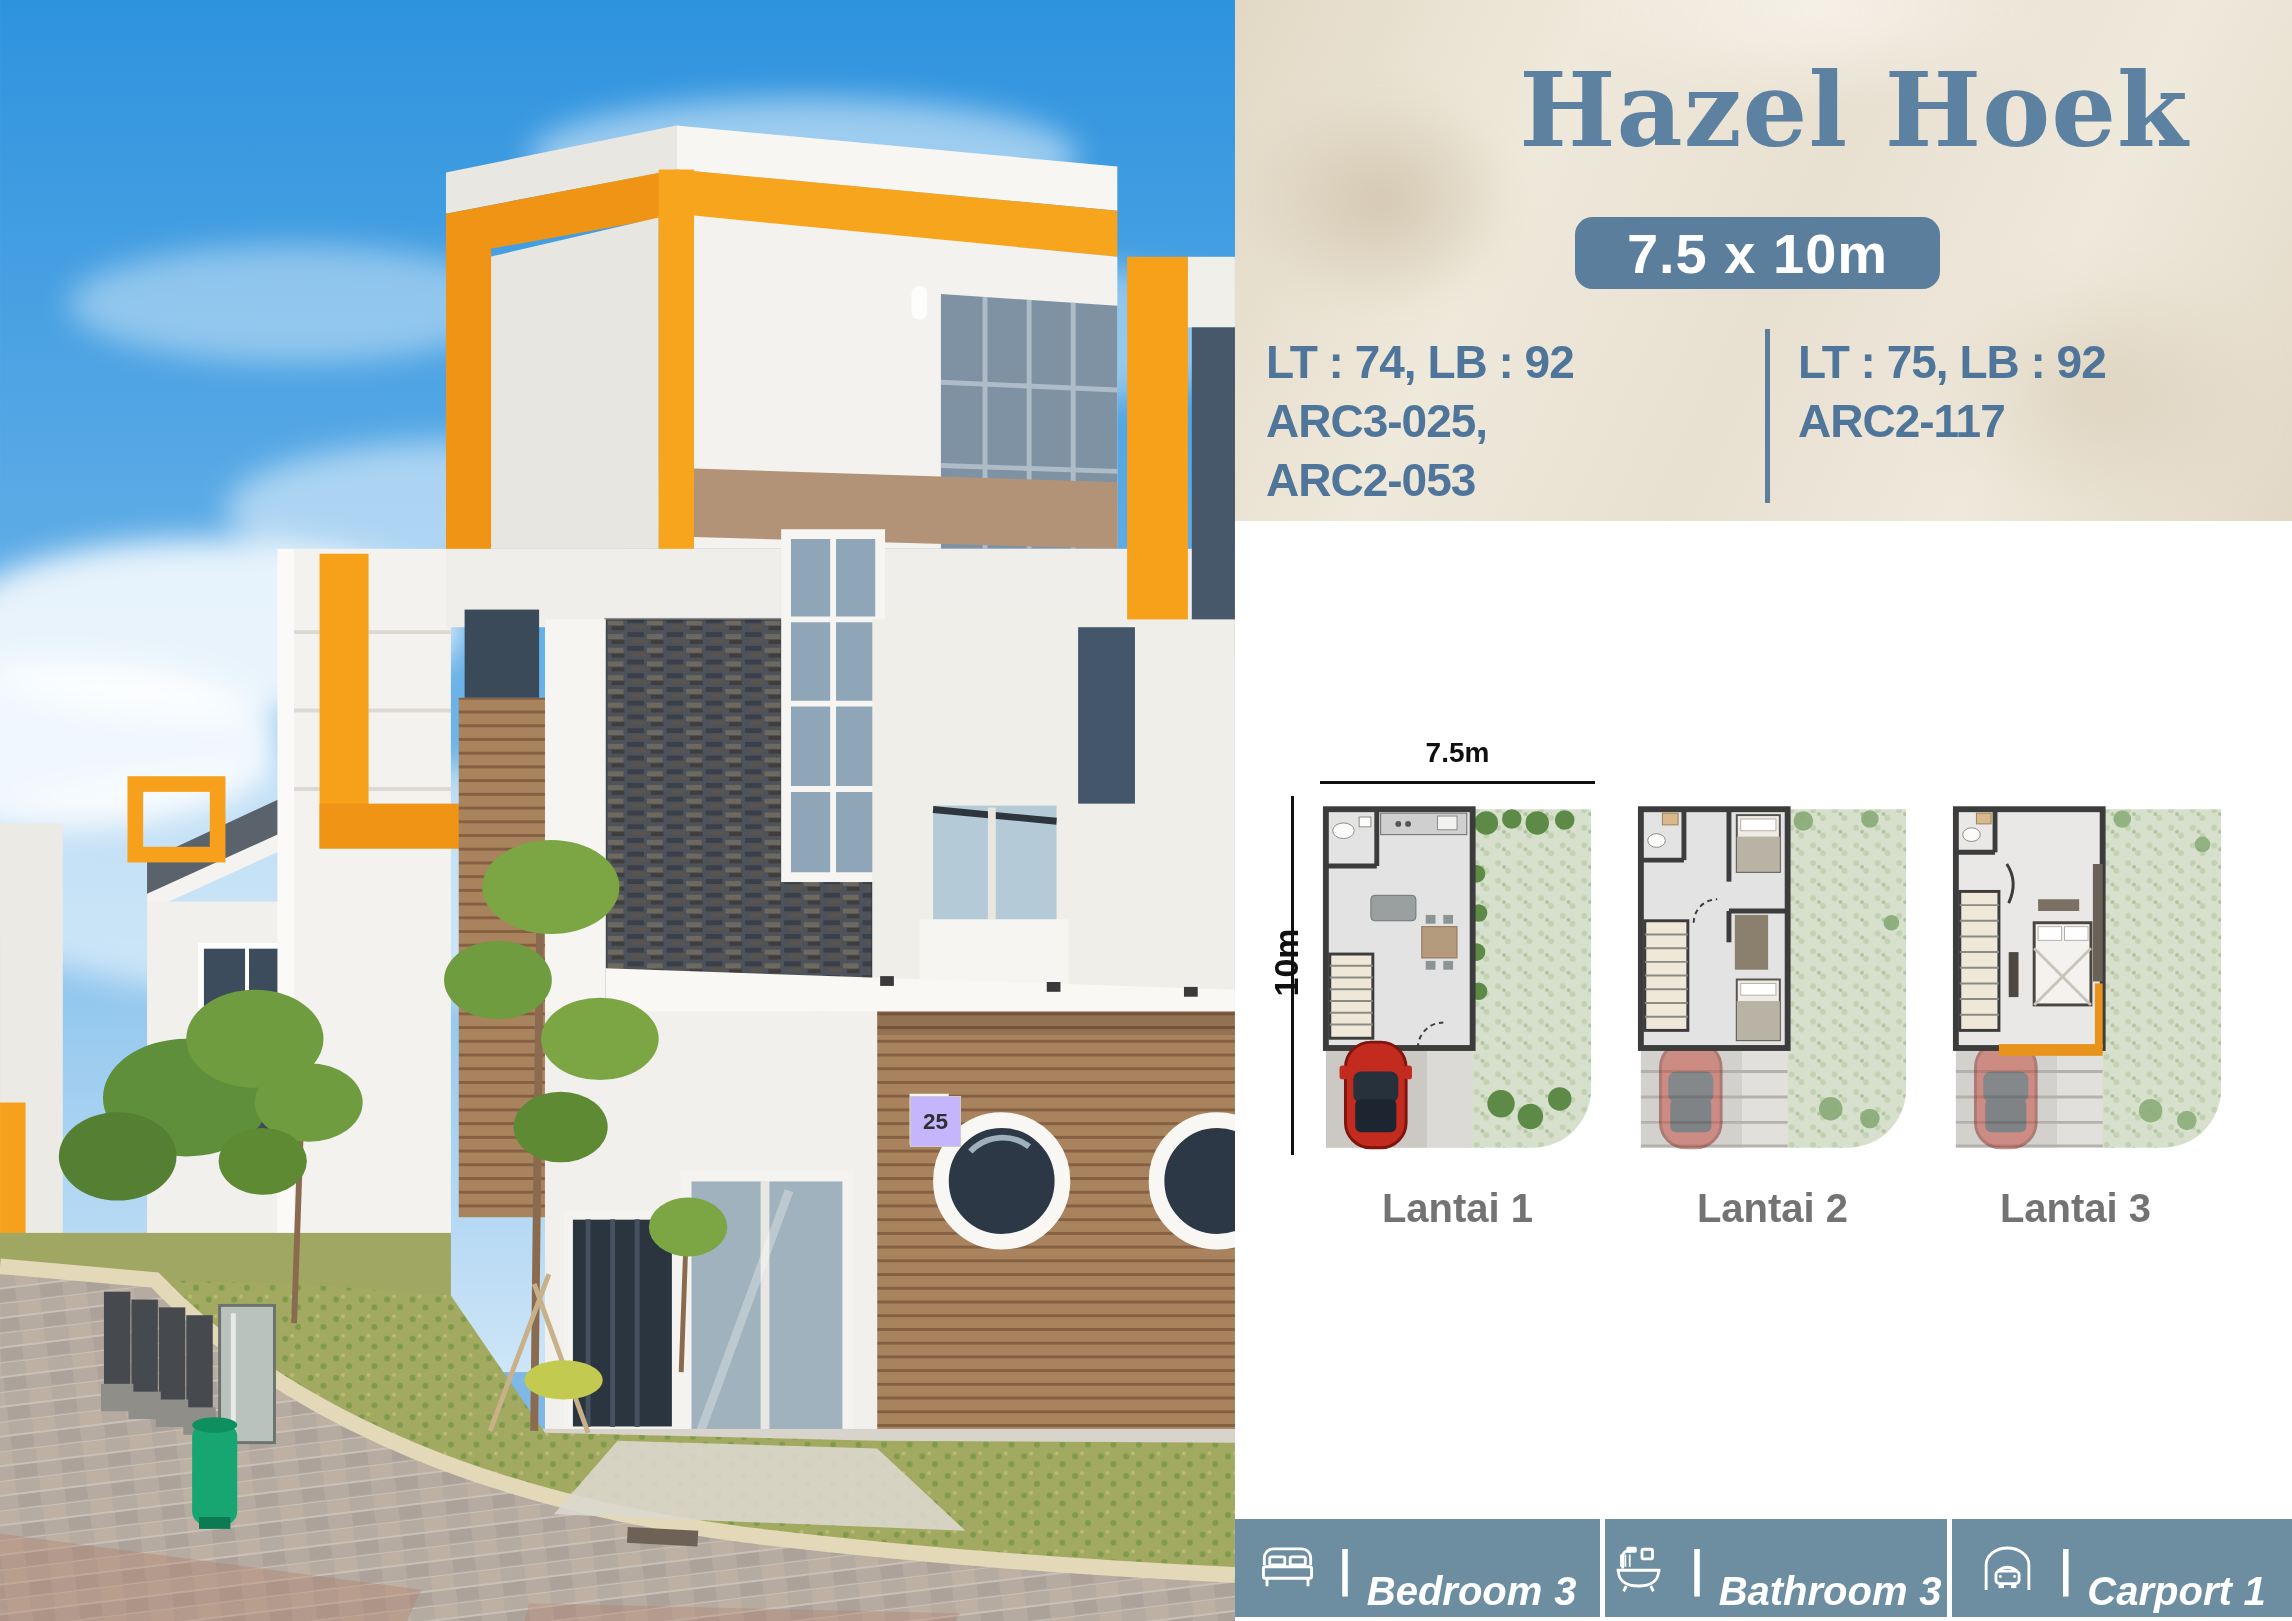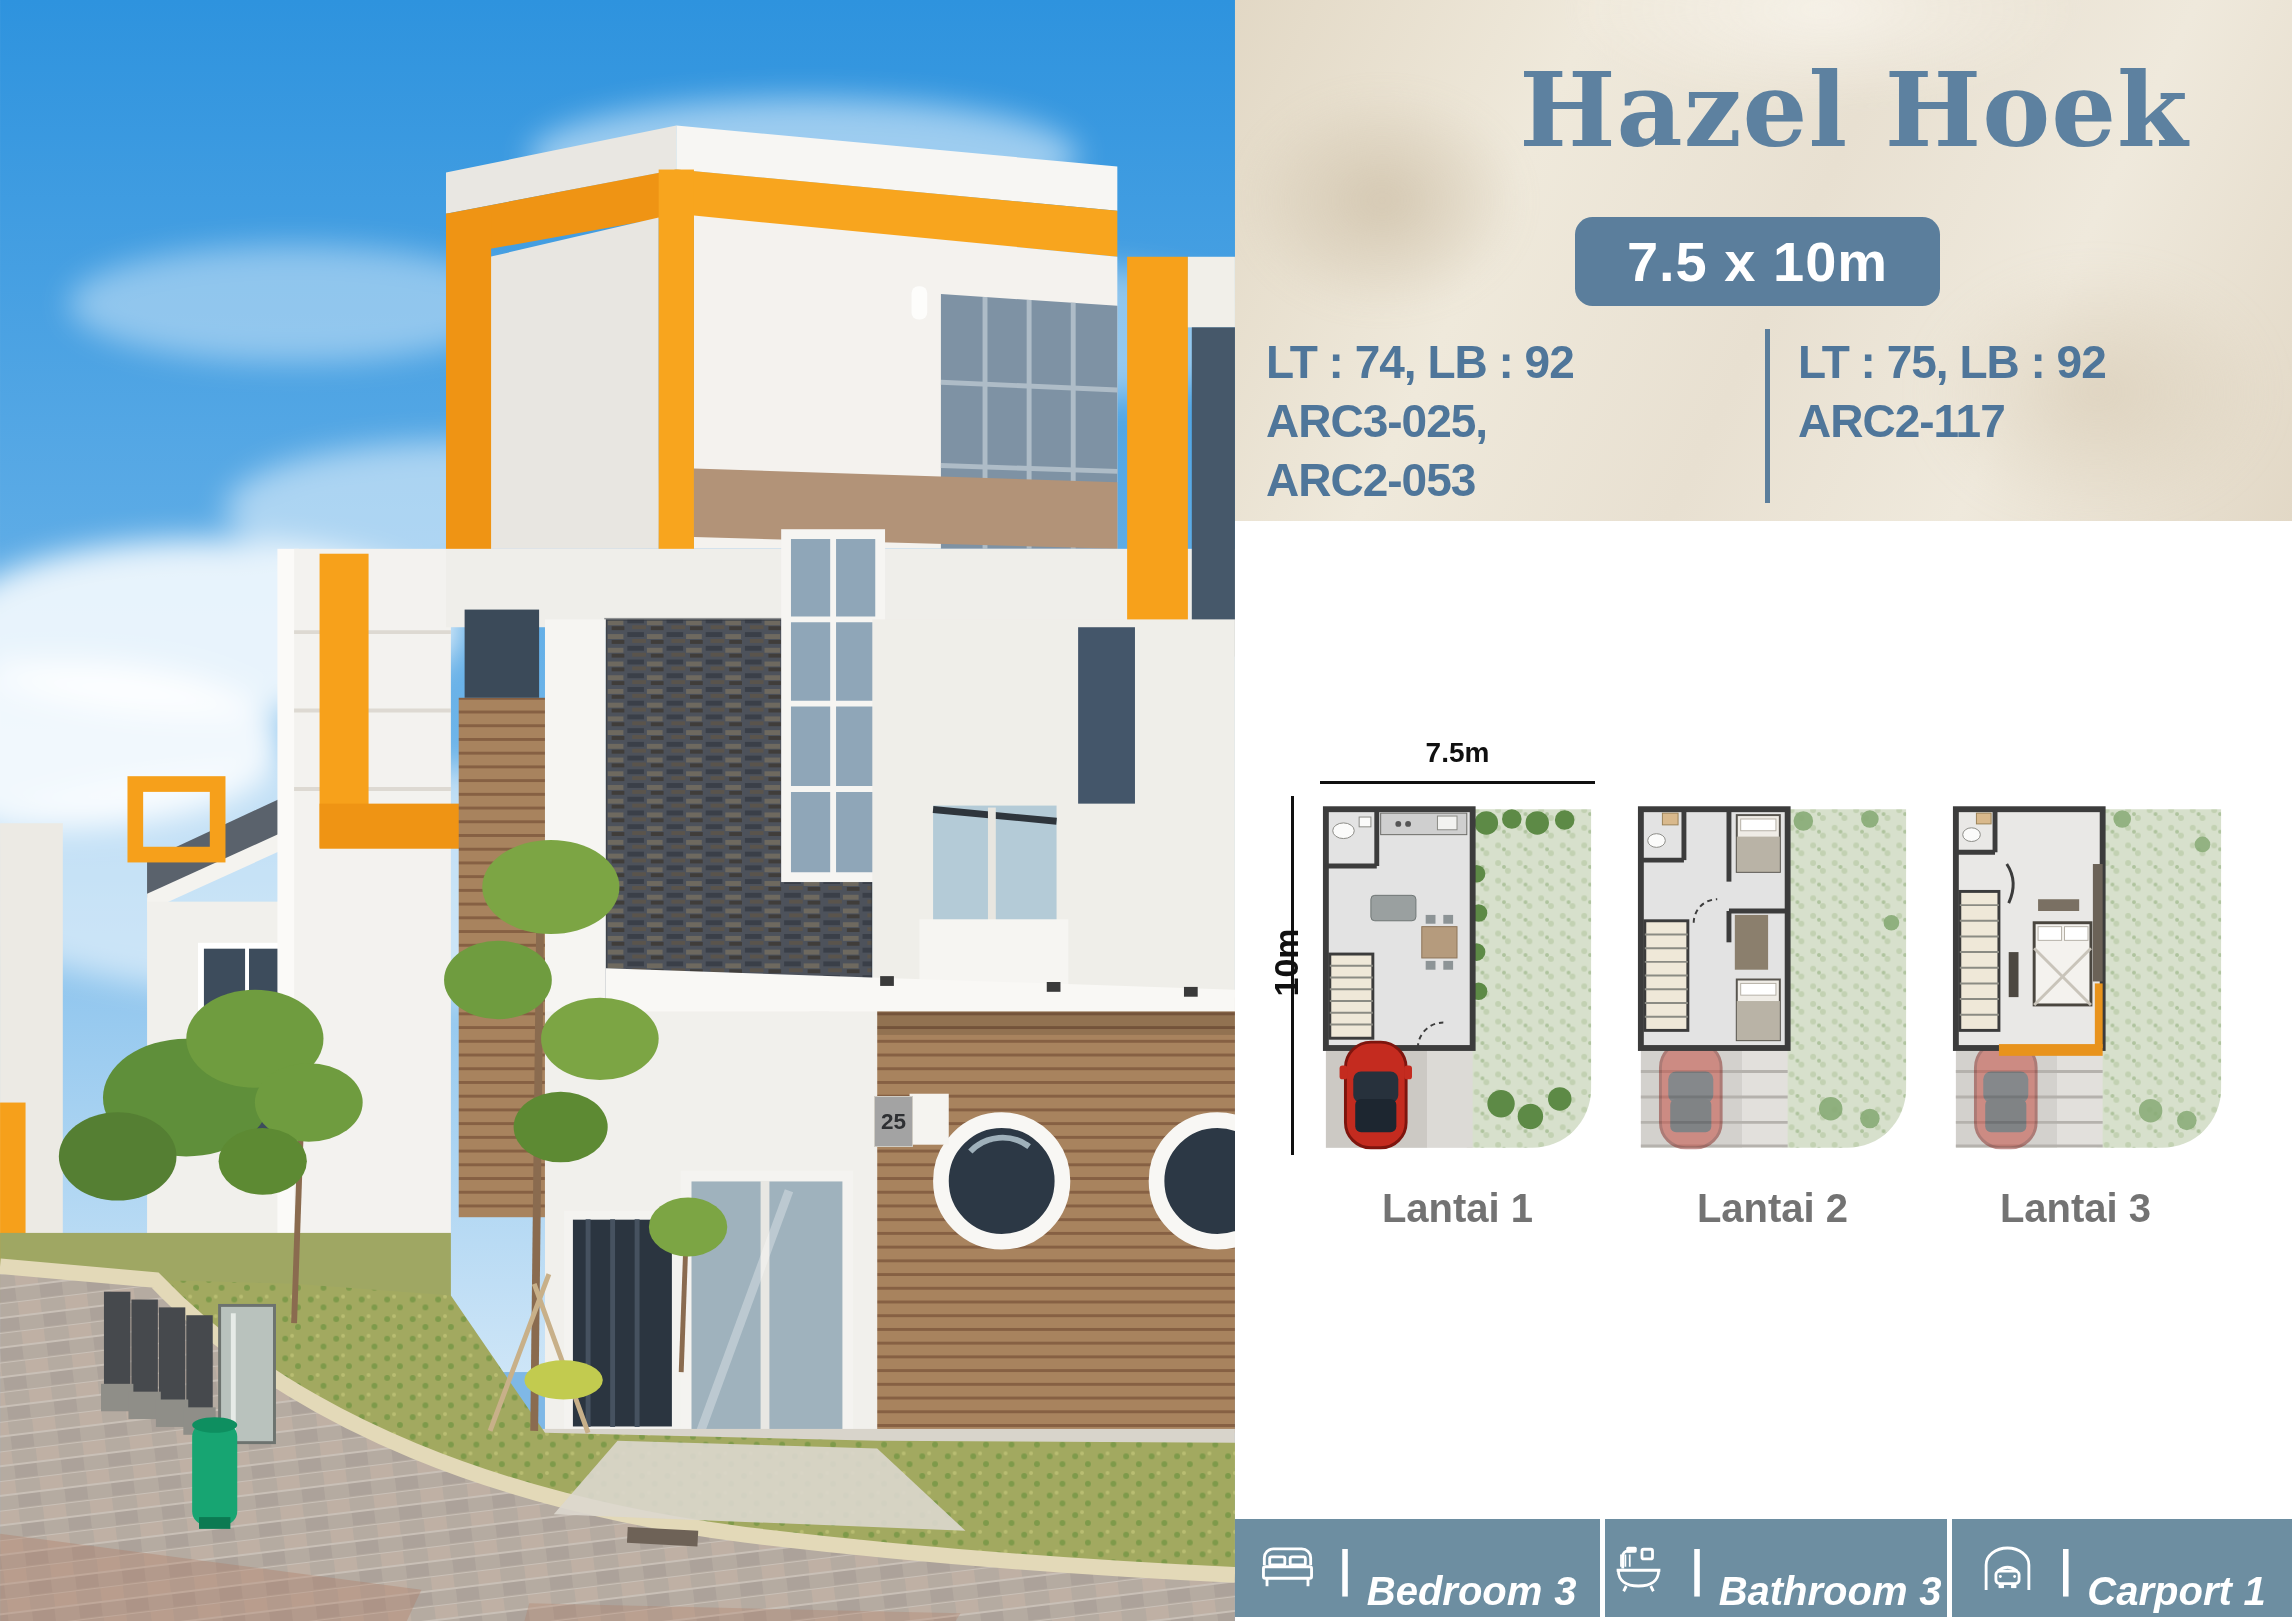--- a/index.html
+++ b/index.html
@@ -3,41 +3,41 @@
 <meta charset="utf-8">
 <style>
   html,body{margin:0;padding:0;background:#888;}
   .stage{position:relative;width:2293px;height:1621px;background:#fff;overflow:hidden;
          font-family:"Liberation Sans",sans-serif;}
   .abs{position:absolute;}
 
   
   .photo{left:0;top:0;width:1235px;height:1621px;overflow:hidden;background:#7fb8e6;}
   .photo svg{display:block;}
-  .house-number{left:874px;top:1096px;width:39px;height:51px;background:#a3a3a3;
+  .house-number{left:910px;top:1096px;width:51px;height:51px;background:#c4b5fd;
     color:#2e3033;font-weight:bold;font-size:22.5px;display:flex;align-items:center;justify-content:center;
     border:1px solid #cfccc4;box-sizing:border-box;}
 
   
   .panel{left:1235px;top:0;width:1058px;height:1621px;background:#ffffff;}
   .beige{left:1235px;top:0;width:1058px;height:521px;
     background:linear-gradient(115deg,#e2d8c5 0%,#efe9db 28%,#e8e0d1 52%,#f0ead d 0%,#efe9dc 74%,#e2d8c6 100%);
     background:linear-gradient(115deg,#e2d8c5 0%,#efe9db 28%,#e8e0d1 52%,#efe9dc 74%,#e2d8c6 100%);
     overflow:hidden;}
   .beige .smudge1{position:absolute;left:-59px;top:39px;width:412px;height:323px;border-radius:50%;
     background:radial-gradient(closest-side,#cdbfa7 0%,rgba(205,191,167,0) 70%);filter:blur(13.7px);opacity:.75;}
   .beige .smudge2{position:absolute;left:608px;top:206px;width:510px;height:372px;border-radius:50%;
     background:radial-gradient(closest-side,#d6c9b2 0%,rgba(214,201,178,0) 70%);filter:blur(17.6px);opacity:.6;}
   .beige .smudge3{position:absolute;left:245px;top:-118px;width:686px;height:255px;border-radius:50%;
     background:radial-gradient(closest-side,#f7f3ea 0%,rgba(247,243,234,0) 75%);filter:blur(9.8px);opacity:.9;}
 
   .title{left:1235px;top:55px;width:1238px;text-align:center;
     font-family:"DejaVu Serif","Liberation Serif",serif;font-weight:bold;
     font-size:102px;line-height:110px;color:#5d81a0;letter-spacing:1px;}
-  .badge{left:1575px;top:217px;width:365px;height:89px;background:#5b7e9c;border-radius:17.6px;
+  .badge{left:1575px;top:217px;width:365px;height:72px;background:#5b7e9c;border-radius:17.6px;
     color:#fff;font-weight:bold;font-size:56px;display:flex;align-items:center;justify-content:center;
     letter-spacing:1px;}
   .specs{top:333px;width:482px;text-align:left;color:#4f769a;font-weight:bold;
     font-size:46px;line-height:59px;letter-spacing:-1px;}
   .specs-left{left:1266px;}
   .specs-right{left:1798px;}
   .spec-divider{left:1765px;top:329px;width:4.9px;height:174px;background:#5b7e9c;}
 
   
   .dim-w{left:1320px;top:737px;width:275px;text-align:center;font-weight:bold;font-size:28px;color:#101010;}

